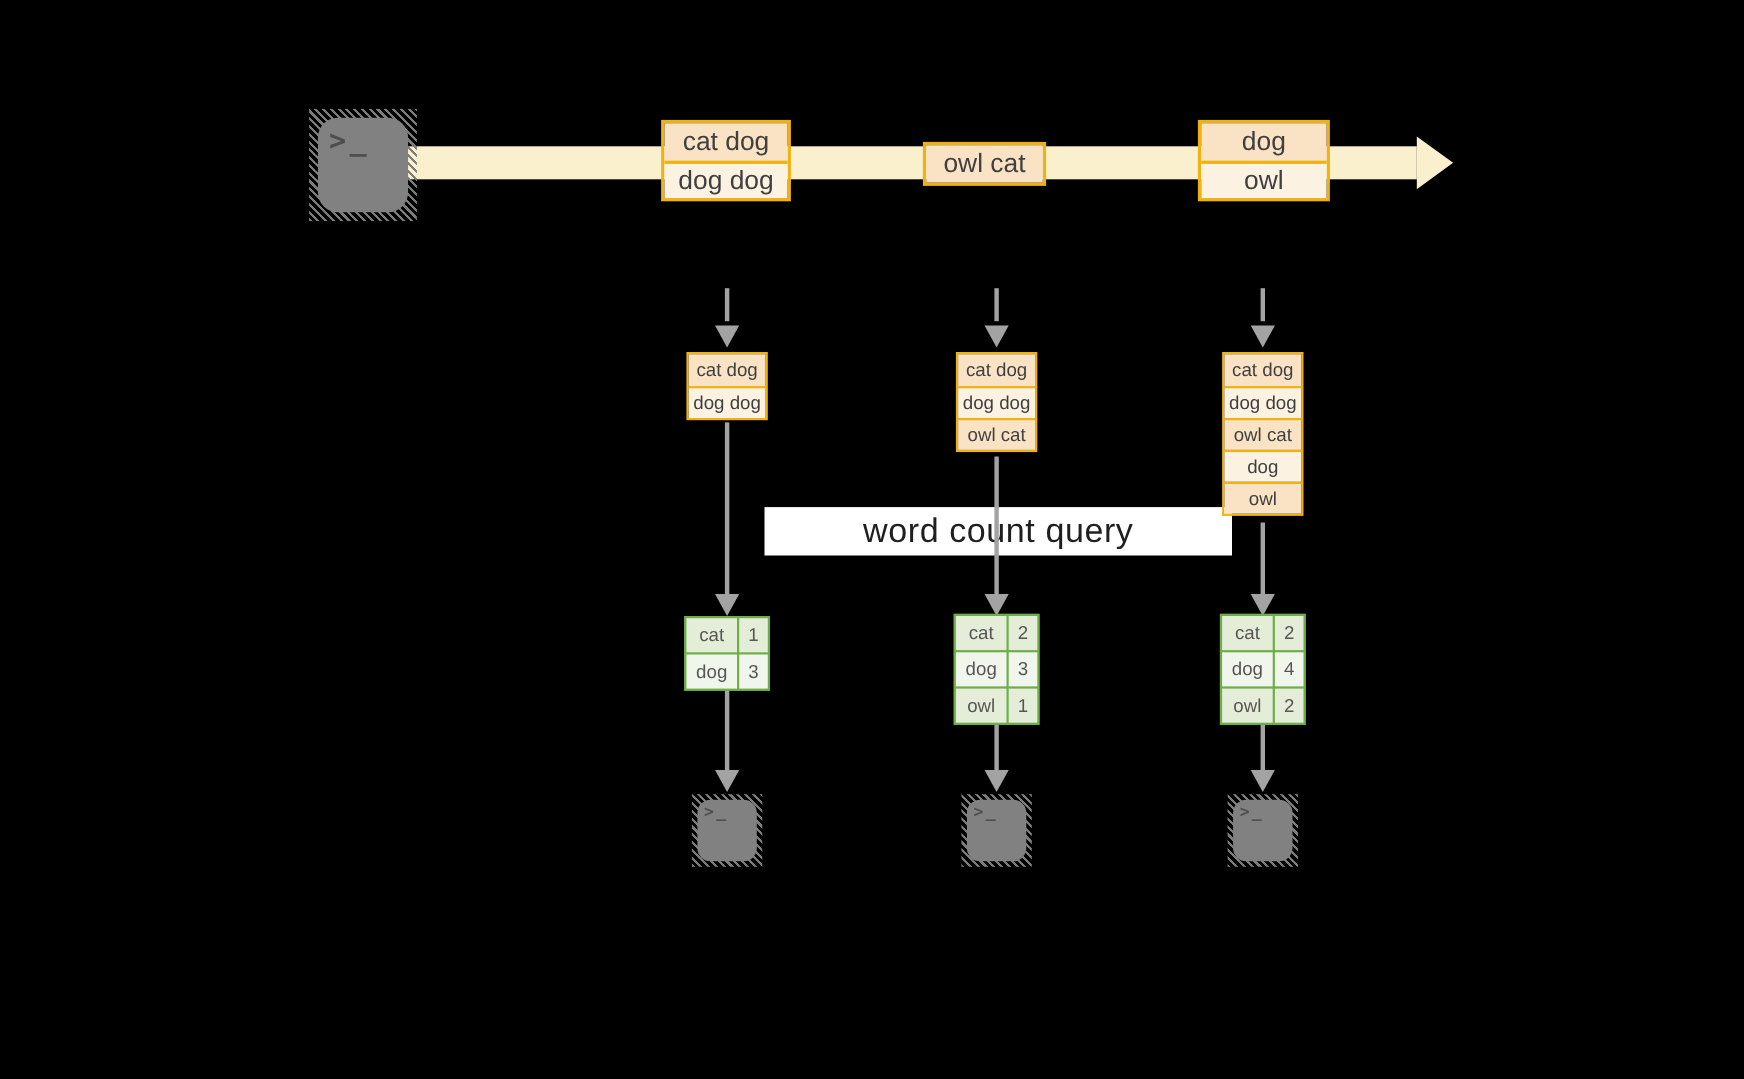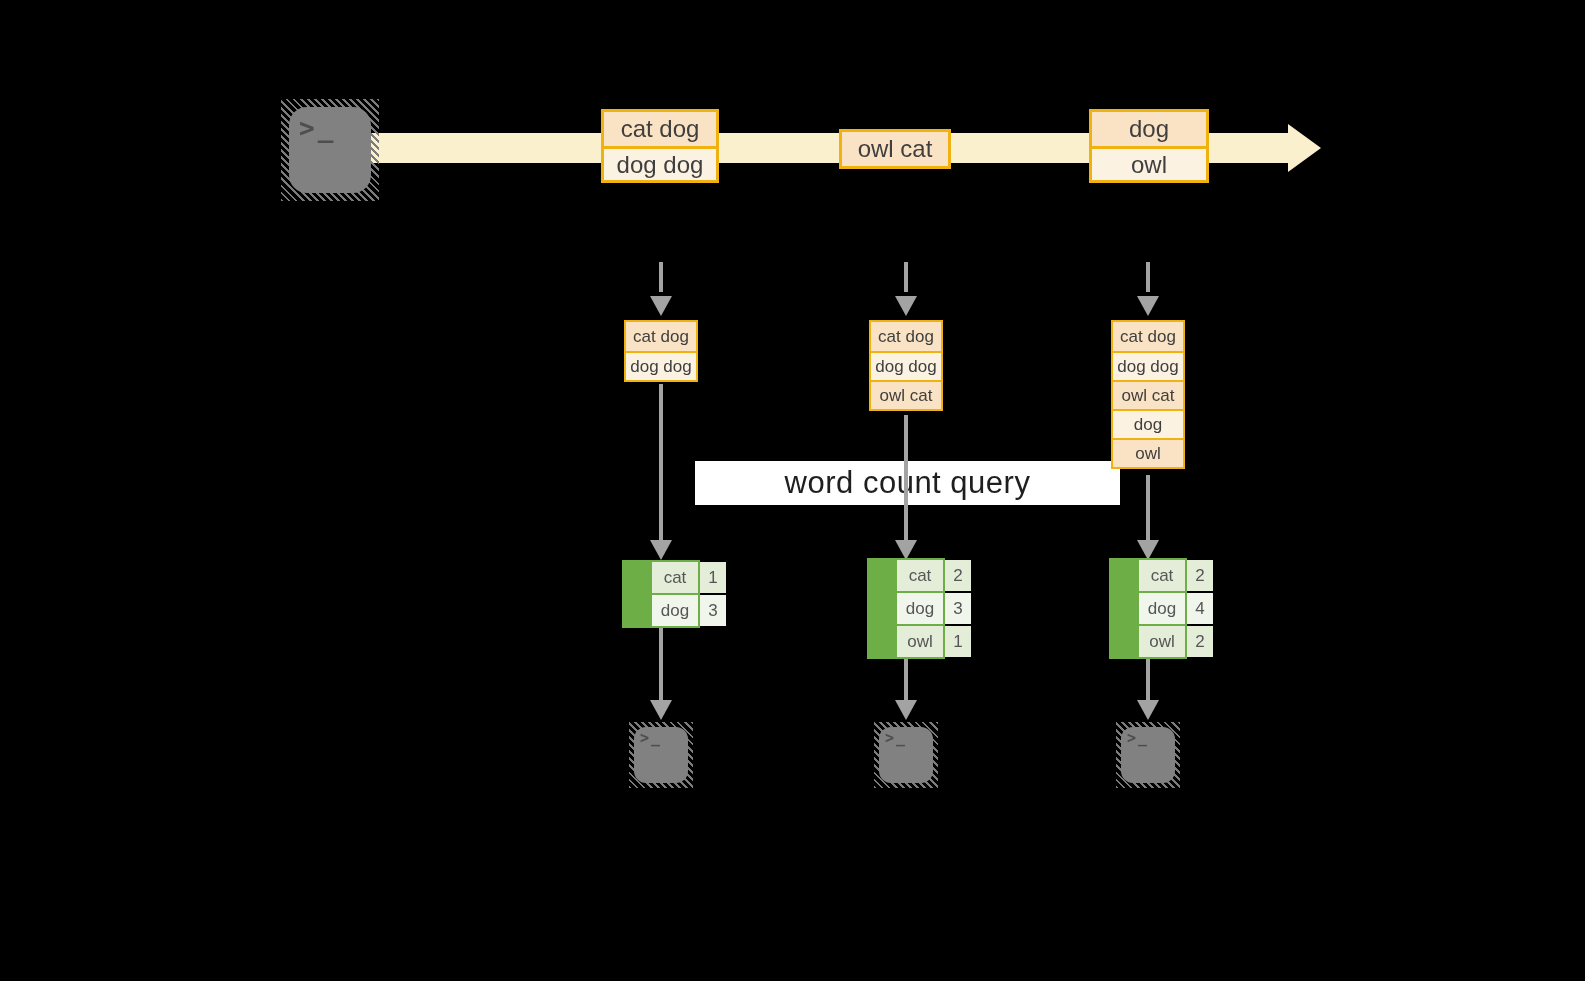--- a/index.html
+++ b/index.html
@@ -35,21 +35,21 @@
              border-top:20px solid #A3A3A3; }
 
   
   .query-band { position:absolute; left:695px; top:461px; width:425px; height:44px;
                 background:#FFFFFF; z-index:1; display:flex; align-items:center;
                 justify-content:center; }
   .query-band span { font-size:31px; color:#1F1F1F; letter-spacing:0.5px; }
 
   
   .gtable { position:absolute; width:78px; background:#6DAE47; border:2px solid #6DAE47;
-            z-index:3; display:grid; grid-template-columns:46px 26px; gap:2px;padding-left:28px; }
+            z-index:3; display:grid; grid-template-columns:46px 26px; gap:2px; }
   .gcell { display:flex; align-items:center; justify-content:center; height:31px;
            font-size:17px; color:#565656; }
   .gfill-a { background:#E3EDD8; }
   .gfill-b { background:#F1F6ED; }
 
   
   .term { position:absolute; z-index:3;
           background:repeating-linear-gradient(45deg,#7C7C7C 0px,#7C7C7C 2px,
                      rgba(0,0,0,0) 2px,rgba(0,0,0,0) 5px); }
   .term-body { position:absolute; background:#818181; }

